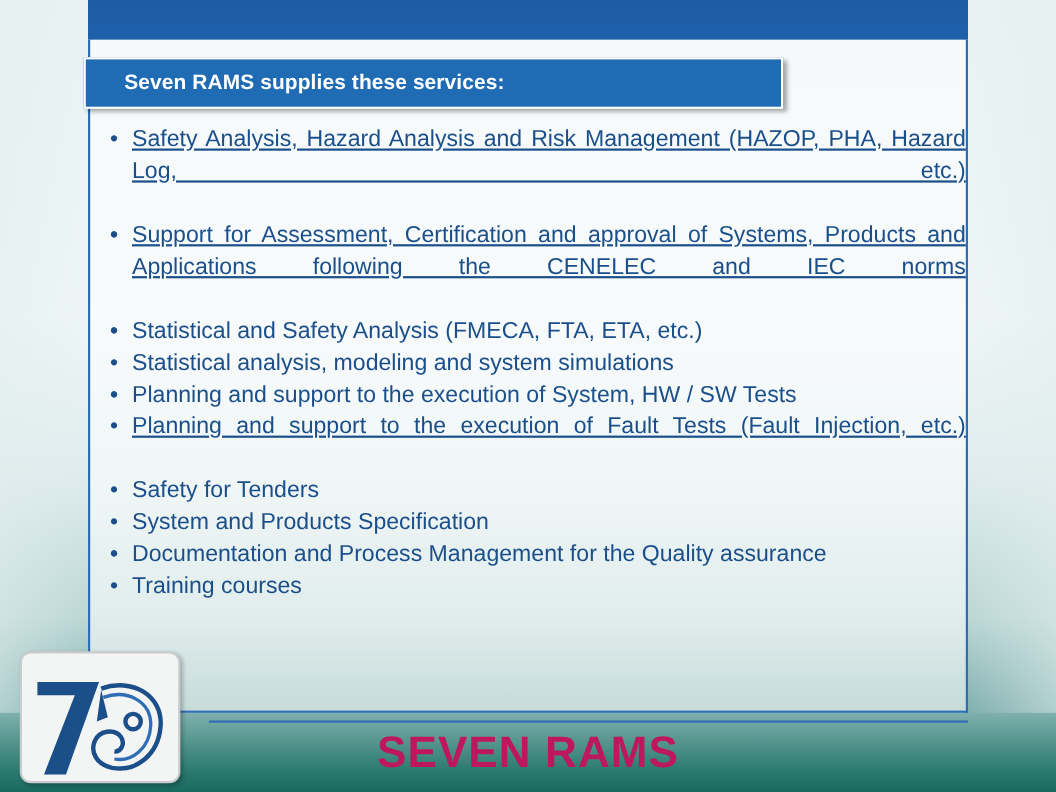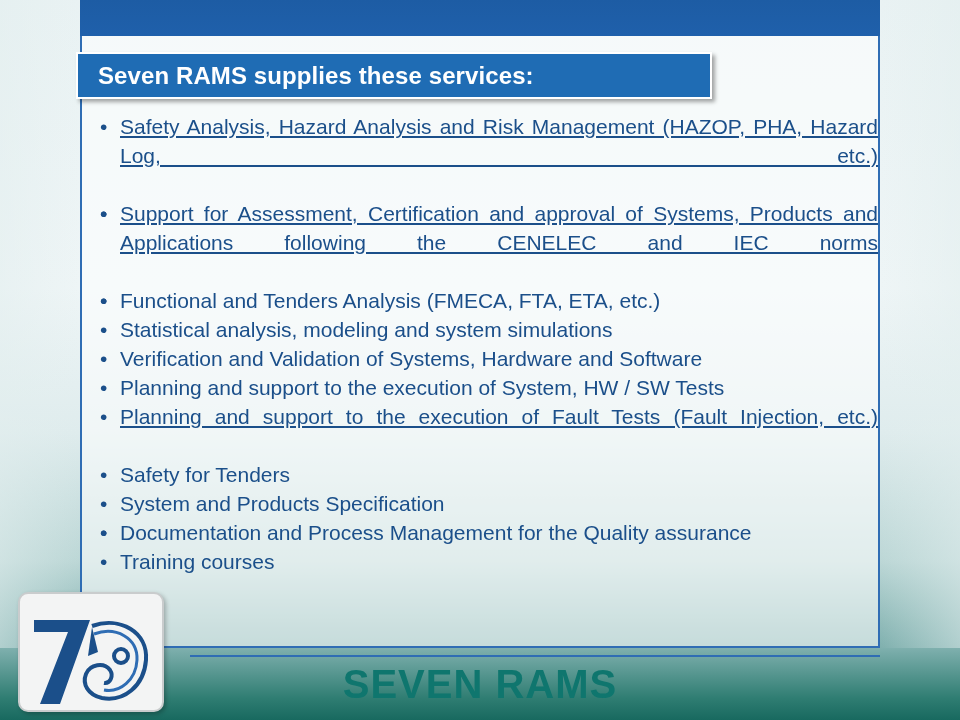--- a/index.html
+++ b/index.html
@@ -57,23 +57,23 @@
     width: 636px;
     height: 47px;
     background: #1f6cb4;
     border: 2px solid #ffffff;
     box-shadow: 3px 3px 4px rgba(0,0,0,0.35);
     display: flex;
     align-items: center;
   }
   .title-text {
     color: #ffffff;
-    font-size: 24px;
+    font-size: 19px;
     font-weight: bold;
-    padding-left: 20px;
+    padding-left: 35px;
     letter-spacing: 0.1px;
   }
 
   
   .bullets {
     position: absolute;
     left: 92px;
     top: 112px;
     width: 786px;
   }
@@ -110,21 +110,21 @@
     width: 690px;
     height: 2px;
     background: #2f6db4;
   }
   .brand {
     position: absolute;
     left: 0;
     top: 662px;
     width: 960px;
     text-align: center;
-    color: #0f766e;
+    color: #be185d;
     font-size: 40px;
     font-weight: bold;
     letter-spacing: 1px;
   }
 
   
   .logo-box {
     position: absolute;
     left: 18px;
     top: 592px;
@@ -184,31 +184,30 @@
     <span class="dot">•</span>
     <span class="txt">Support for Assessment, Certification and approval of Systems, Products and Applications following the CENELEC and IEC norms</span>
   </div>
 
   <div class="bullet">
     <span class="dot">•</span>
   </div>
 
   <div class="bullet">
     <span class="dot">•</span>
-    <span class="txt">Functional and Tenders Analysis (FMECA, FTA, ETA, etc.)</span>
+    <span class="txt">Statistical and Safety Analysis (FMECA, FTA, ETA, etc.)</span>
   </div>
 
   <div class="bullet">
     <span class="dot">•</span>
     <span class="txt">Statistical analysis, modeling and system simulations</span>
   </div>
 
   <div class="bullet">
     <span class="dot">•</span>
-    <span class="txt">Verification and Validation of Systems, Hardware and Software</span>
   </div>
 
   <div class="bullet">
     <span class="dot">•</span>
     <span class="txt">Planning and support to the execution of System, HW / SW Tests</span>
   </div>
 
   <div class="bullet j">
     <span class="dot">•</span>
     <span class="txt">Planning and support to the execution of Fault Tests (Fault Injection, etc.)</span>

